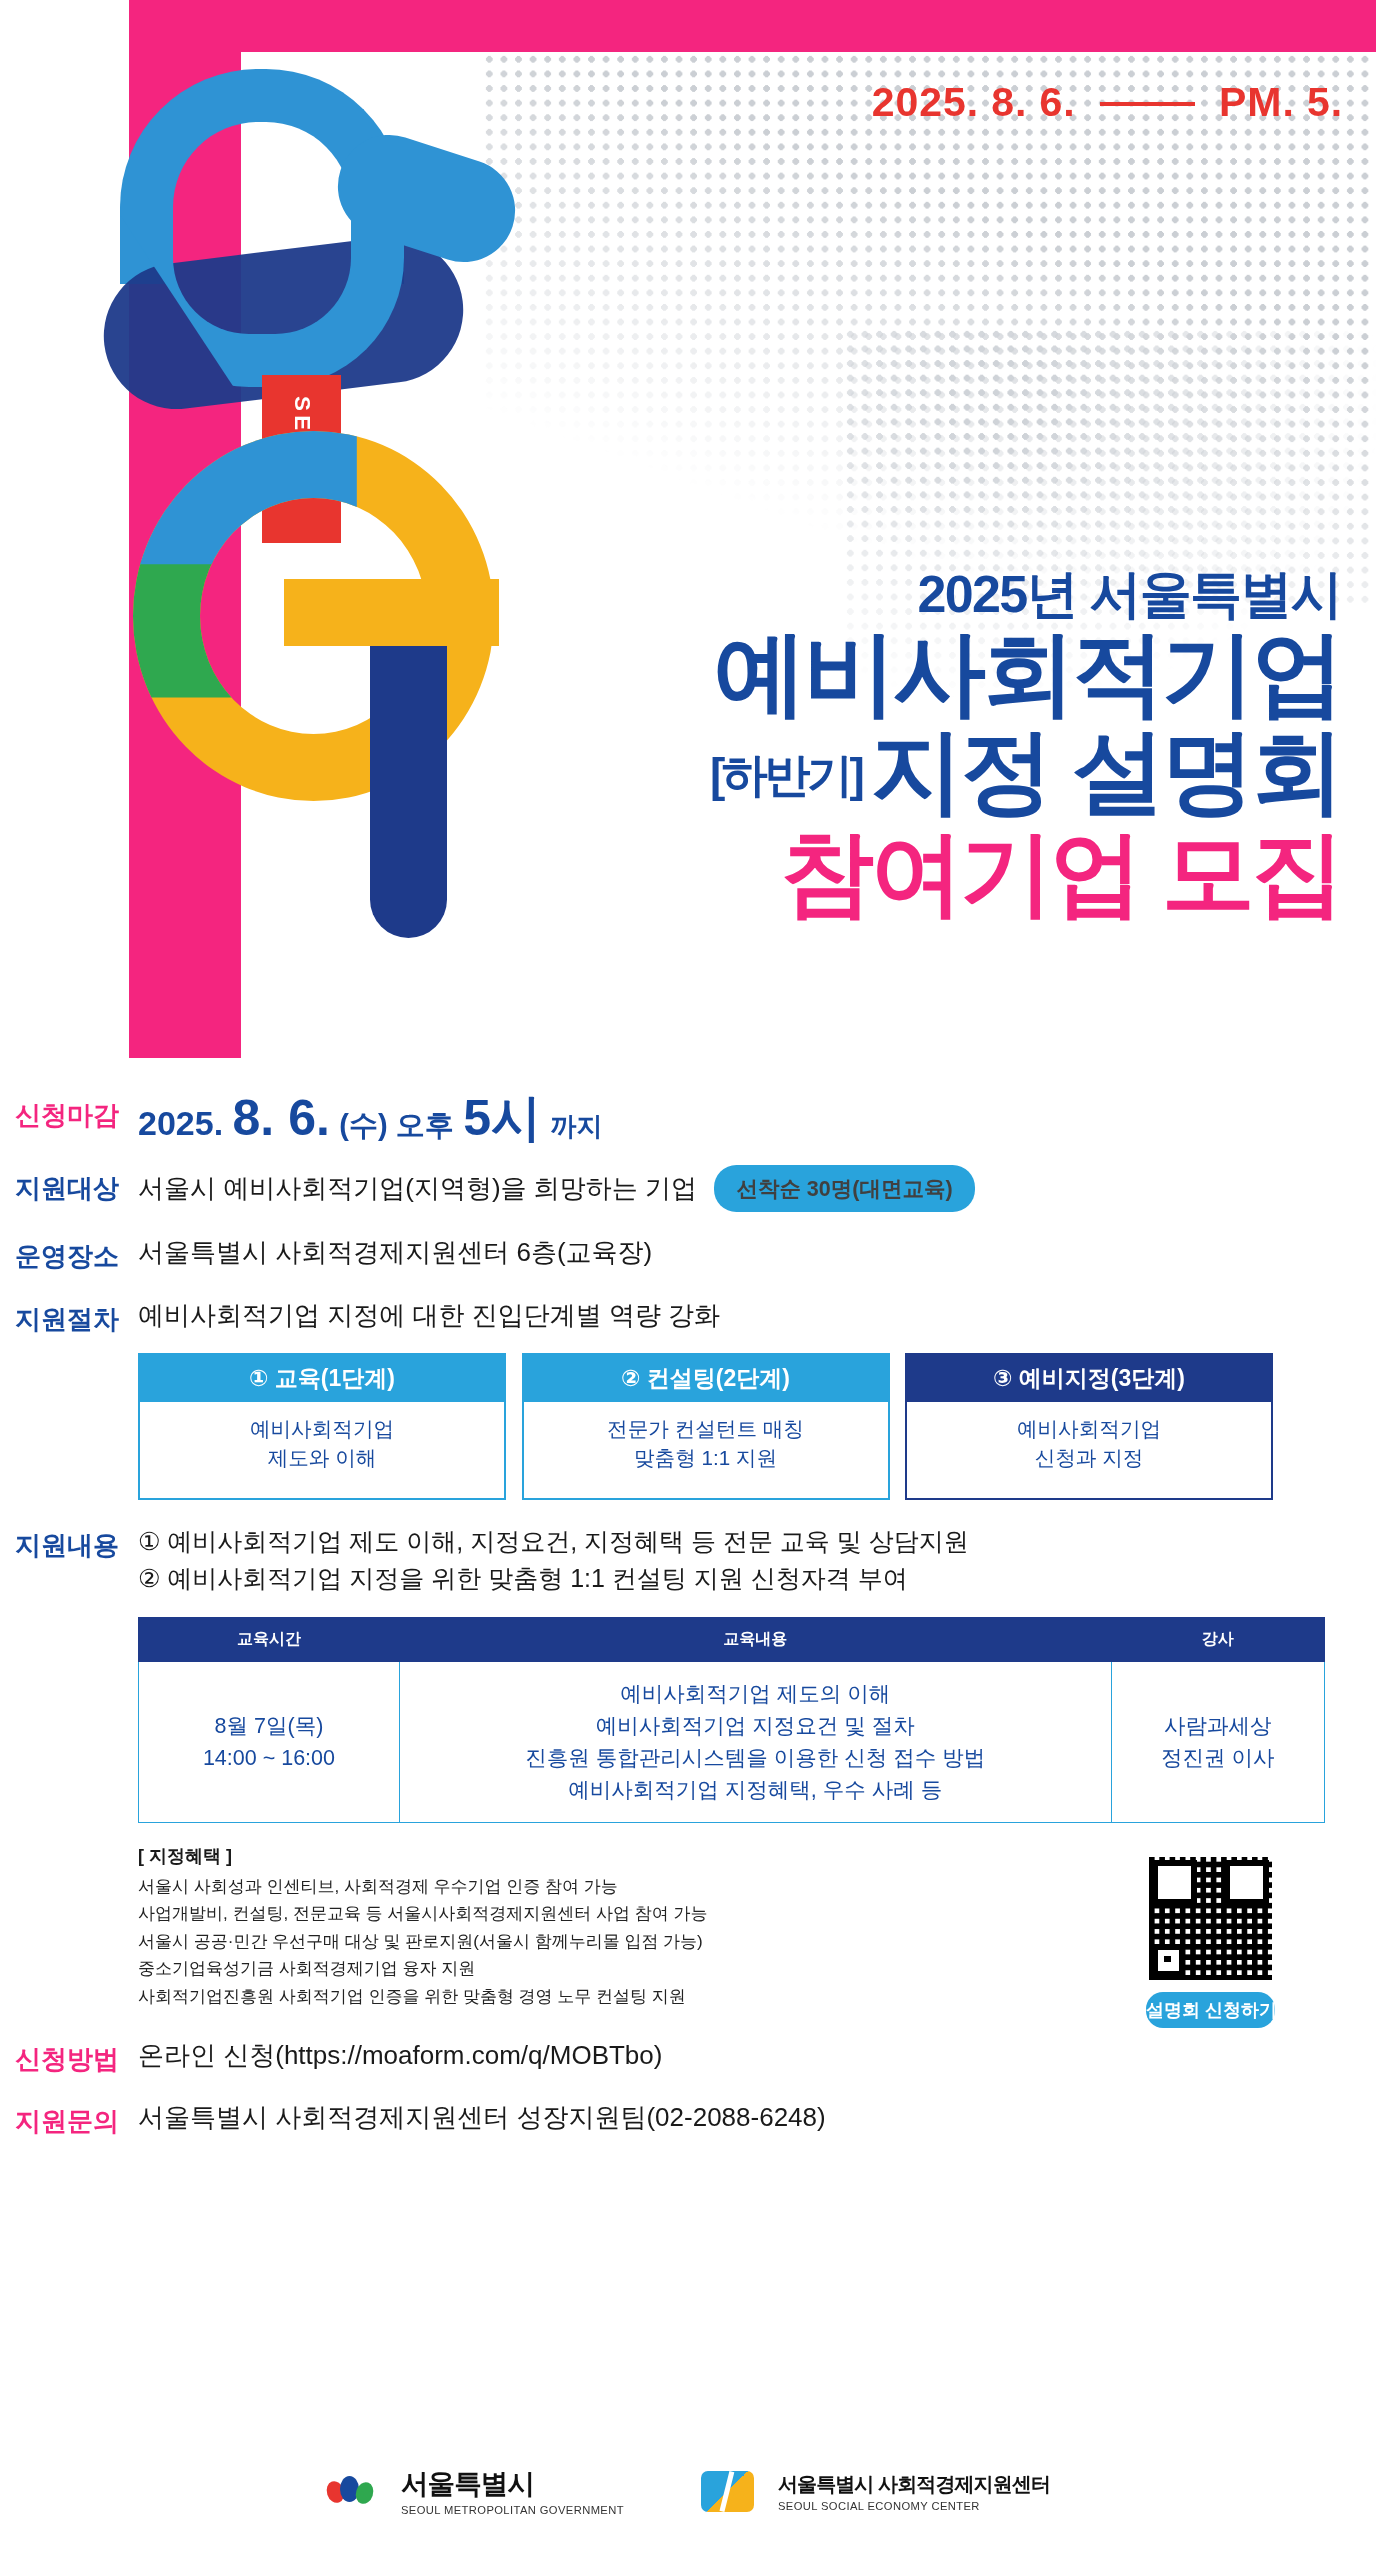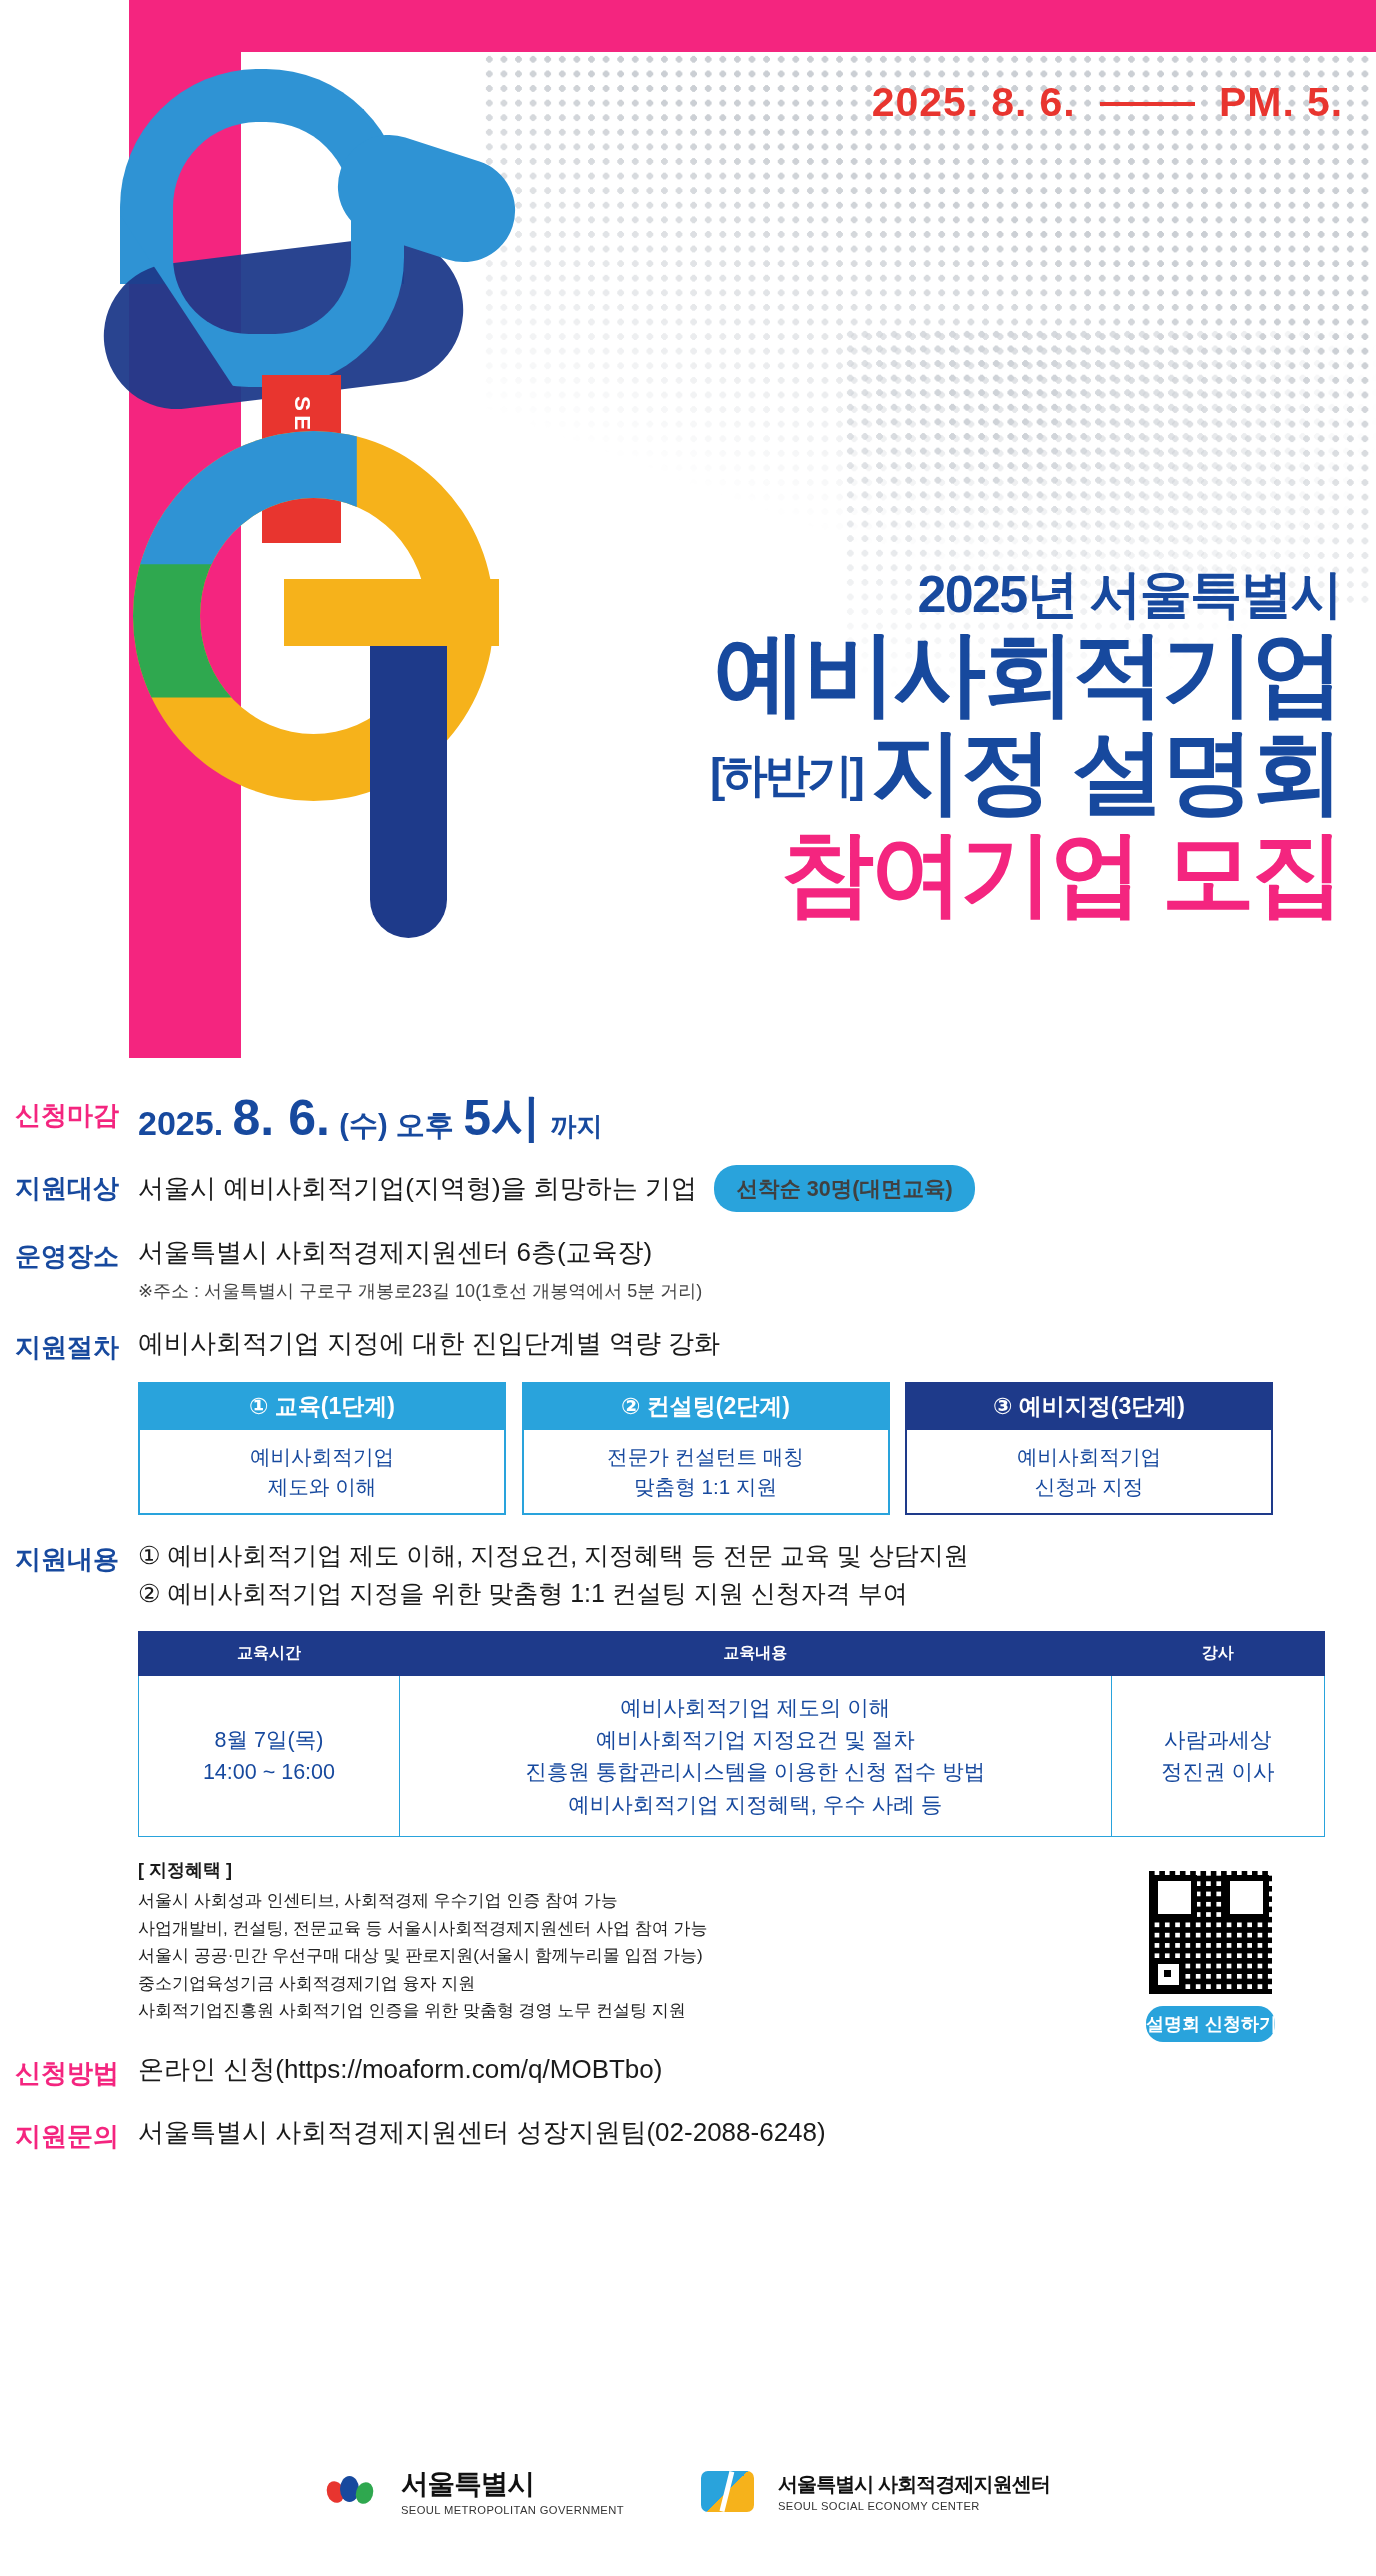--- a/index.html
+++ b/index.html
@@ -262,21 +262,21 @@
   .steps {
     display: flex;
     gap: 15.5px;
     margin-top: 19px;
     padding-right: 52px;
   }
   .step {
     flex: 1;
     border: 2.6px solid #29a3dc;
     text-align: center;
-    padding-bottom: 11px;
+    padding-bottom: 25px;
     background: #fff;
   }
   .step-head {
     background: #29a3dc;
     color: #fff;
     font-size: 23px;
     font-weight: bold;
     padding: 7.7px 0;
   }
   .step-body {
@@ -471,21 +471,20 @@
       <div class="content target-row">
         <span class="plain">서울시 예비사회적기업(지역형)을 희망하는 기업</span>
         <span class="pill">선착순 30명(대면교육)</span>
       </div>
     </div>
 
     <div class="row">
       <div class="label blue">운영장소</div>
       <div class="content">
         <div class="plain">서울특별시 사회적경제지원센터 6층(교육장)</div>
-        <div class="note">※주소 : 서울특별시 구로구 개봉로23길 10(1호선 개봉역에서 5분 거리)</div>
       </div>
     </div>
 
     <div class="row">
       <div class="label blue">지원절차</div>
       <div class="content">
         <div class="plain">예비사회적기업 지정에 대한 진입단계별 역량 강화</div>
         <div class="steps">
           <div class="step">
             <div class="step-head">① 교육(1단계)</div>

